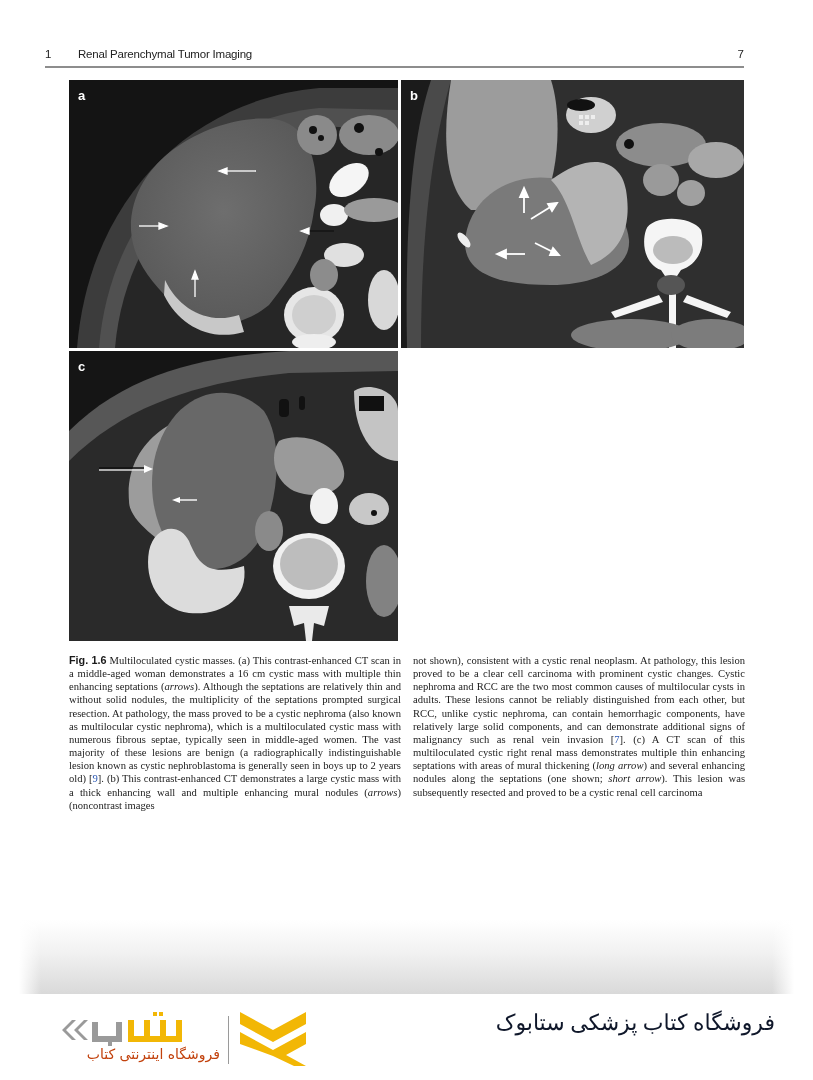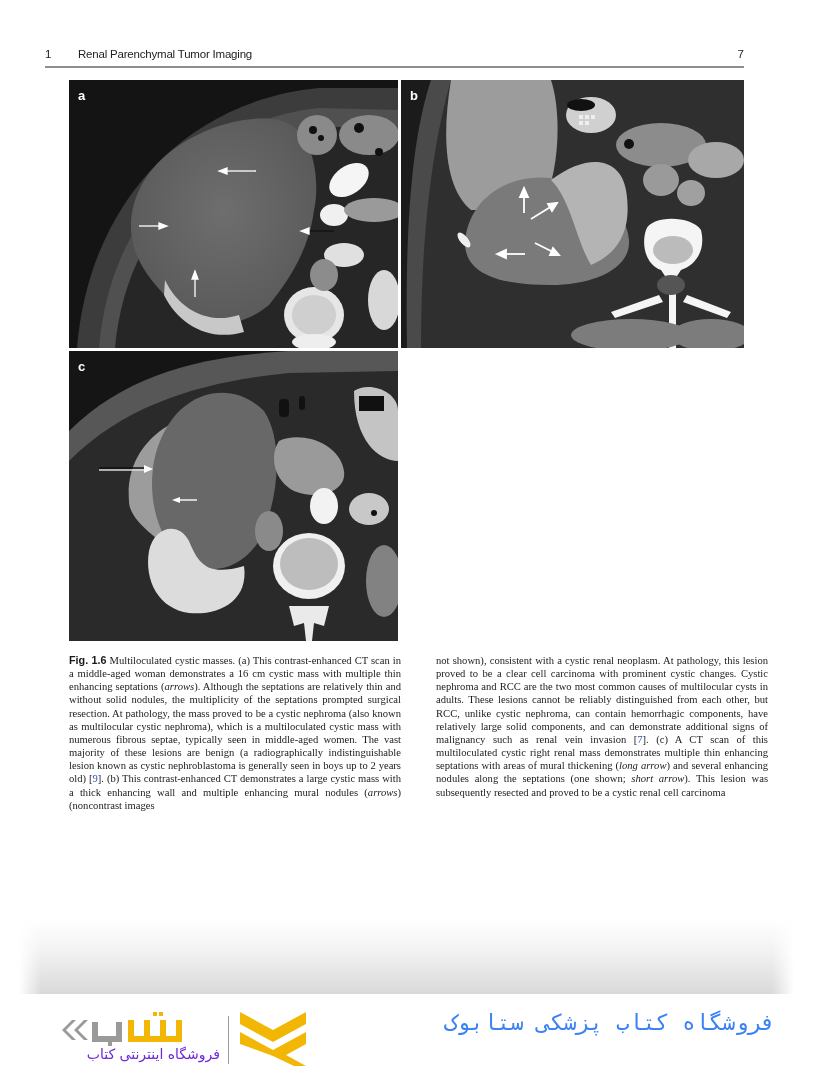--- a/index.html
+++ b/index.html
@@ -13,37 +13,37 @@
 
   .panel { position: absolute; background: #111; overflow: hidden; }
   .panel svg { display: block; width: 100%; height: 100%; }
   .panel .lbl { position: absolute; left: 9px; top: 8px; color: #fff; font-family: "Liberation Sans", sans-serif; font-weight: bold; font-size: 13px; }
   #panel-a { left: 69px; top: 80px; width: 329px; height: 268px; }
   #panel-b { left: 401px; top: 80px; width: 343px; height: 268px; }
   #panel-c { left: 69px; top: 351px; width: 329px; height: 290px; }
 
   .caption { position: absolute; top: 654px; width: 332px; font-size: 10.6px; line-height: 13.15px; text-align: justify; hyphens: manual; color: #1a1a1a; }
   .caption.left { left: 69px; }
-  .caption.right { left: 436px; }
+  .caption.right { left: 413px; }
   .caption .figlabel { font-family: "Liberation Sans", sans-serif; font-weight: bold; font-size: 10.8px; }
   .caption .ref { color: #2a57b3; }
   .caption em { }
 
   .fade-band { position: absolute; left: 19px; top: 920px; width: 775px; height: 74px;
     background: linear-gradient(to bottom, rgba(255,255,255,1) 0%, #f1f1f1 45%, #d9d9d9 100%); }
   .fade-band::before, .fade-band::after { content: ""; position: absolute; top: 0; width: 22px; height: 100%; }
   .fade-band::before { left: 0; background: linear-gradient(to right, #fff, rgba(255,255,255,0)); }
   .fade-band::after { right: 0; background: linear-gradient(to left, #fff, rgba(255,255,255,0)); }
 
   .promo { position: absolute; left: 0; top: 994px; width: 813px; height: 86px; background: #fff; }
   .logo-mark { position: absolute; left: 238px; top: 14px; width: 70px; height: 62px; }
   .logo-divider { position: absolute; left: 228px; top: 22px; width: 1px; height: 48px; background: #9a9a9a; }
   .logo-word { position: absolute; left: 58px; top: 18px; width: 160px; height: 36px; }
-  .logo-sub { position: absolute; left: 70px; top: 52px; width: 150px; text-align: right; font-family: "DejaVu Sans", sans-serif; font-size: 14px; color: #6d28d9; direction: rtl; }
-  .promo-fa { position: absolute; right: 38px; top: 16px; font-family: Liberation Mono, monospace; font-size: 22px; color: #3b82f6; direction: rtl; }
+  .logo-sub { position: absolute; left: 70px; top: 52px; width: 150px; text-align: right; font-family: "DejaVu Sans", sans-serif; font-size: 14px; color: #c2410c; direction: rtl; }
+  .promo-fa { position: absolute; right: 38px; top: 16px; font-family: Liberation Serif, serif; font-size: 22px; color: #0f172a; direction: rtl; }
   .promo-url { position: absolute; right: 36px; top: 48px; font-family: "DejaVu Sans", sans-serif; font-size: 24px; letter-spacing: 6.5px; color: #111; }
   .promo-url .hl { color: #f2b705; }
 </style>
 </head>
 <body>
 
 <div class="running-head">
   <span class="chap">1</span>
   <span class="title">Renal Parenchymal Tumor Imaging</span>
   <span class="pno">7</span>

